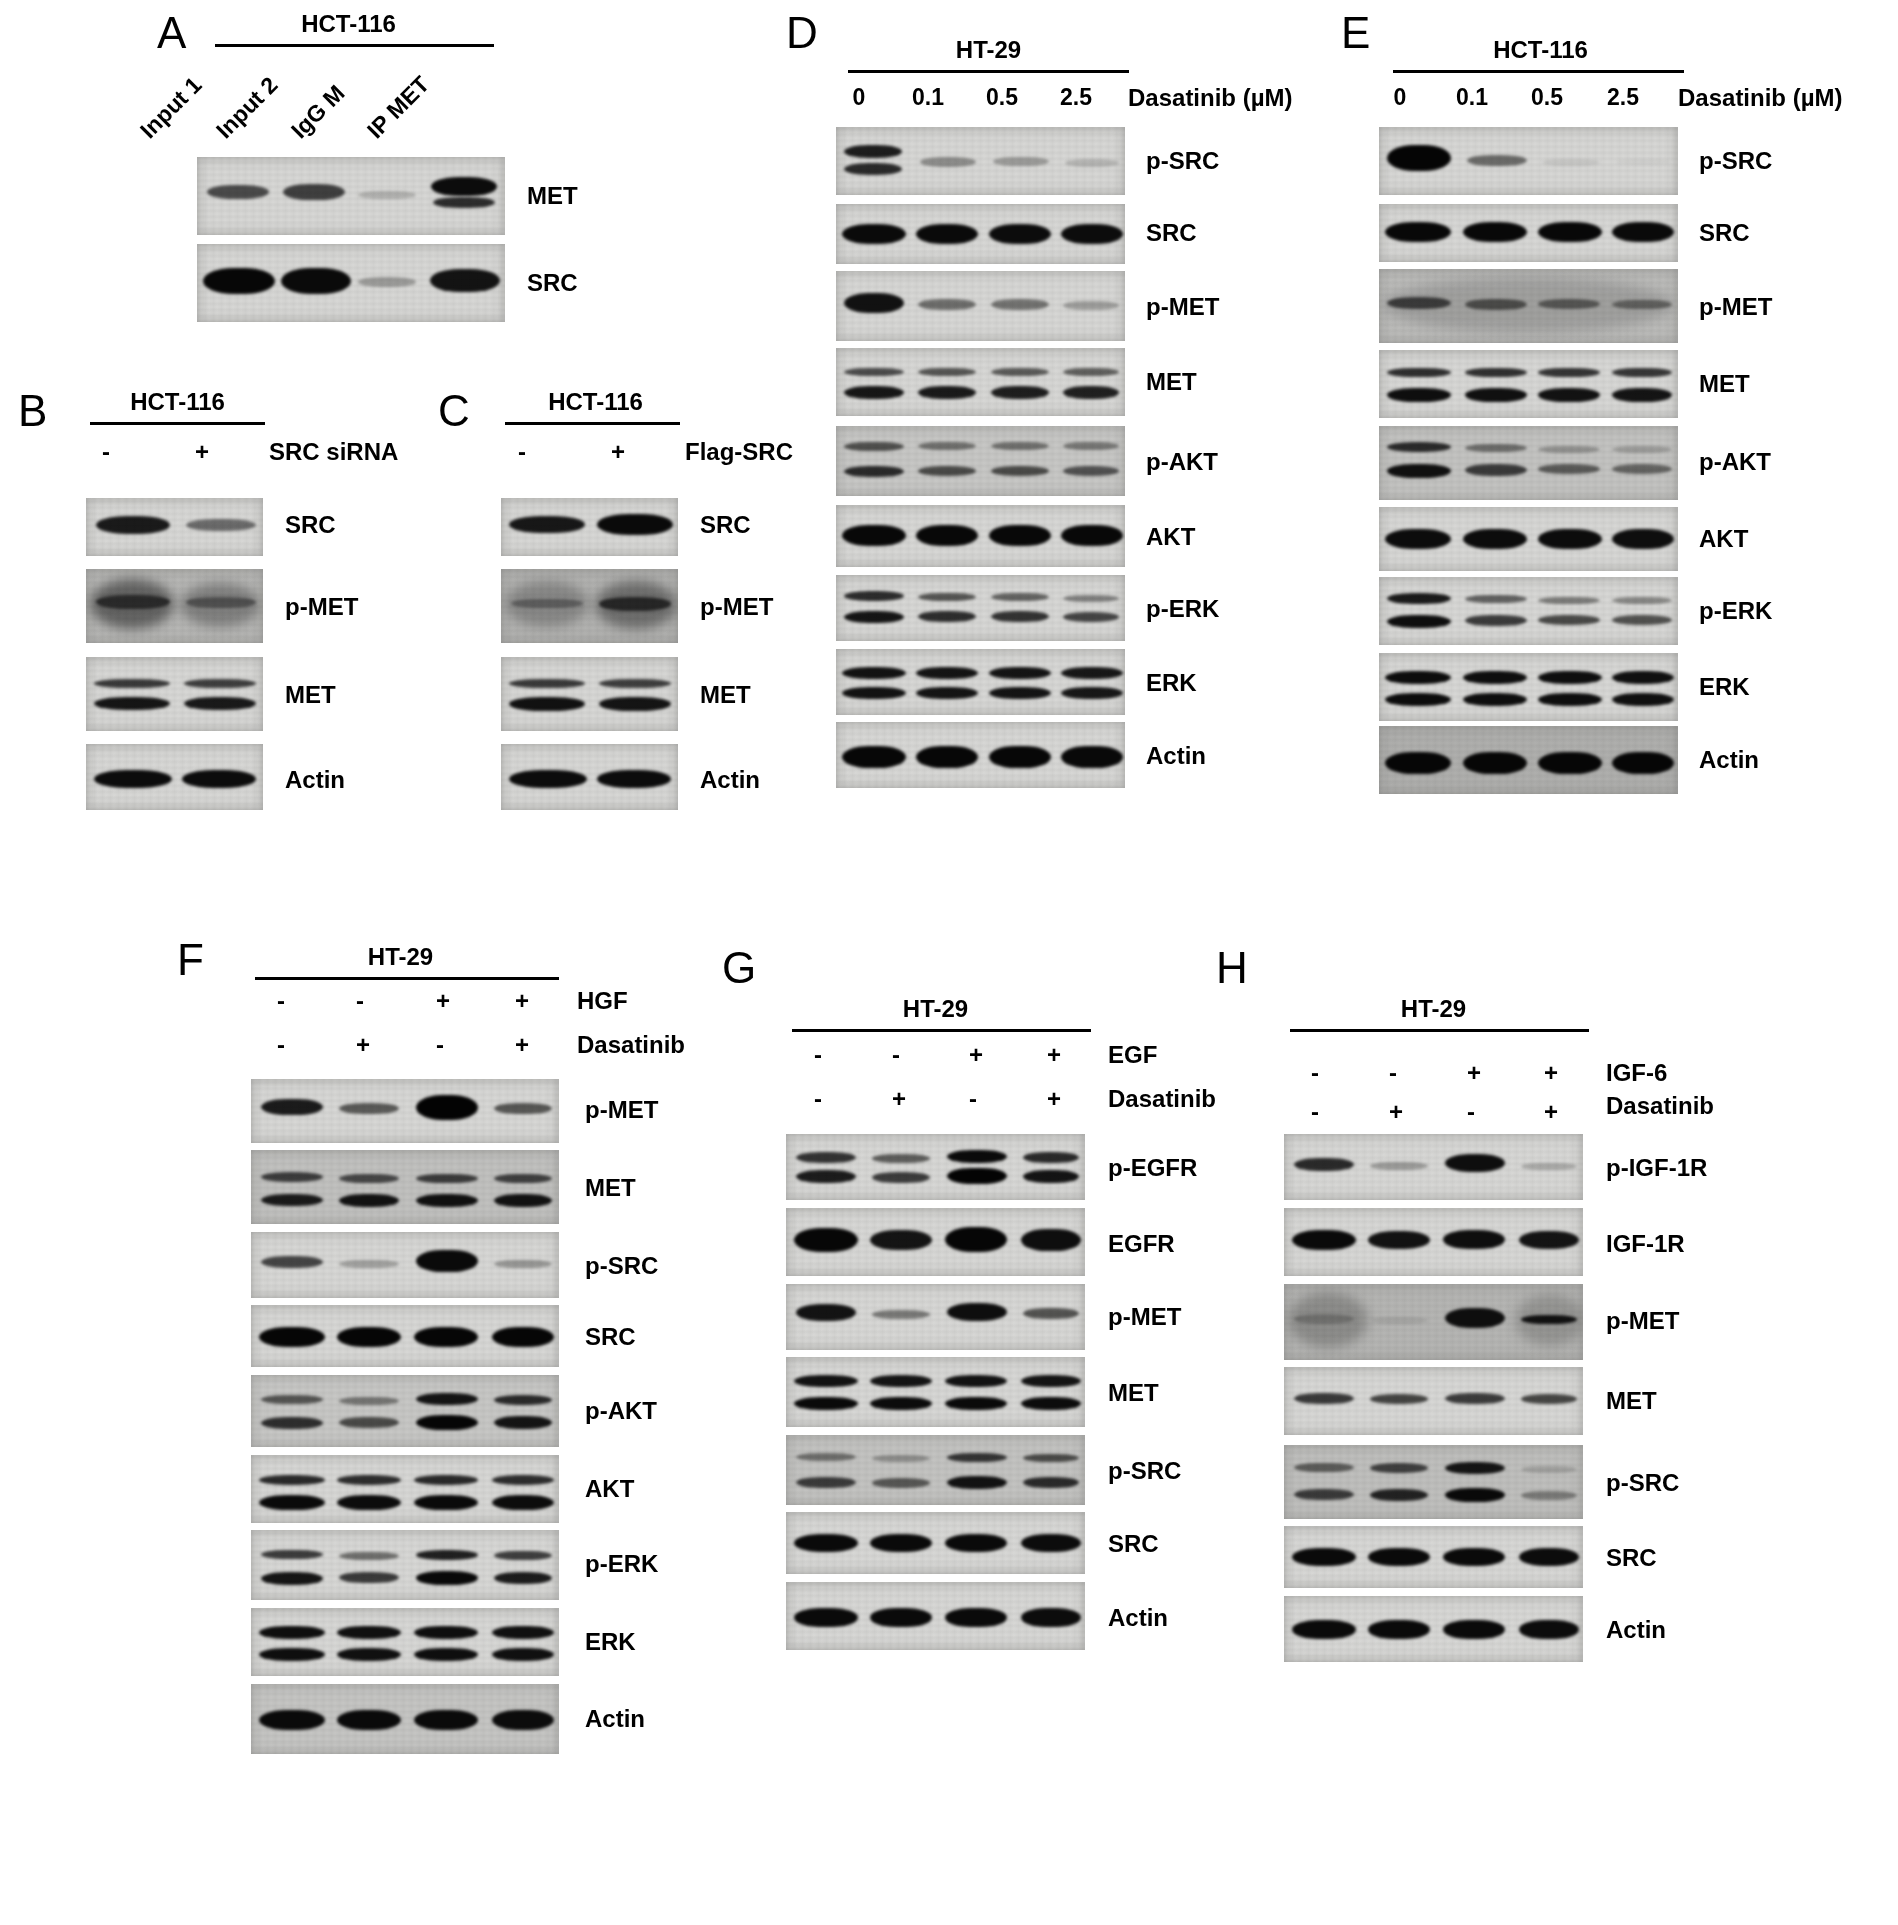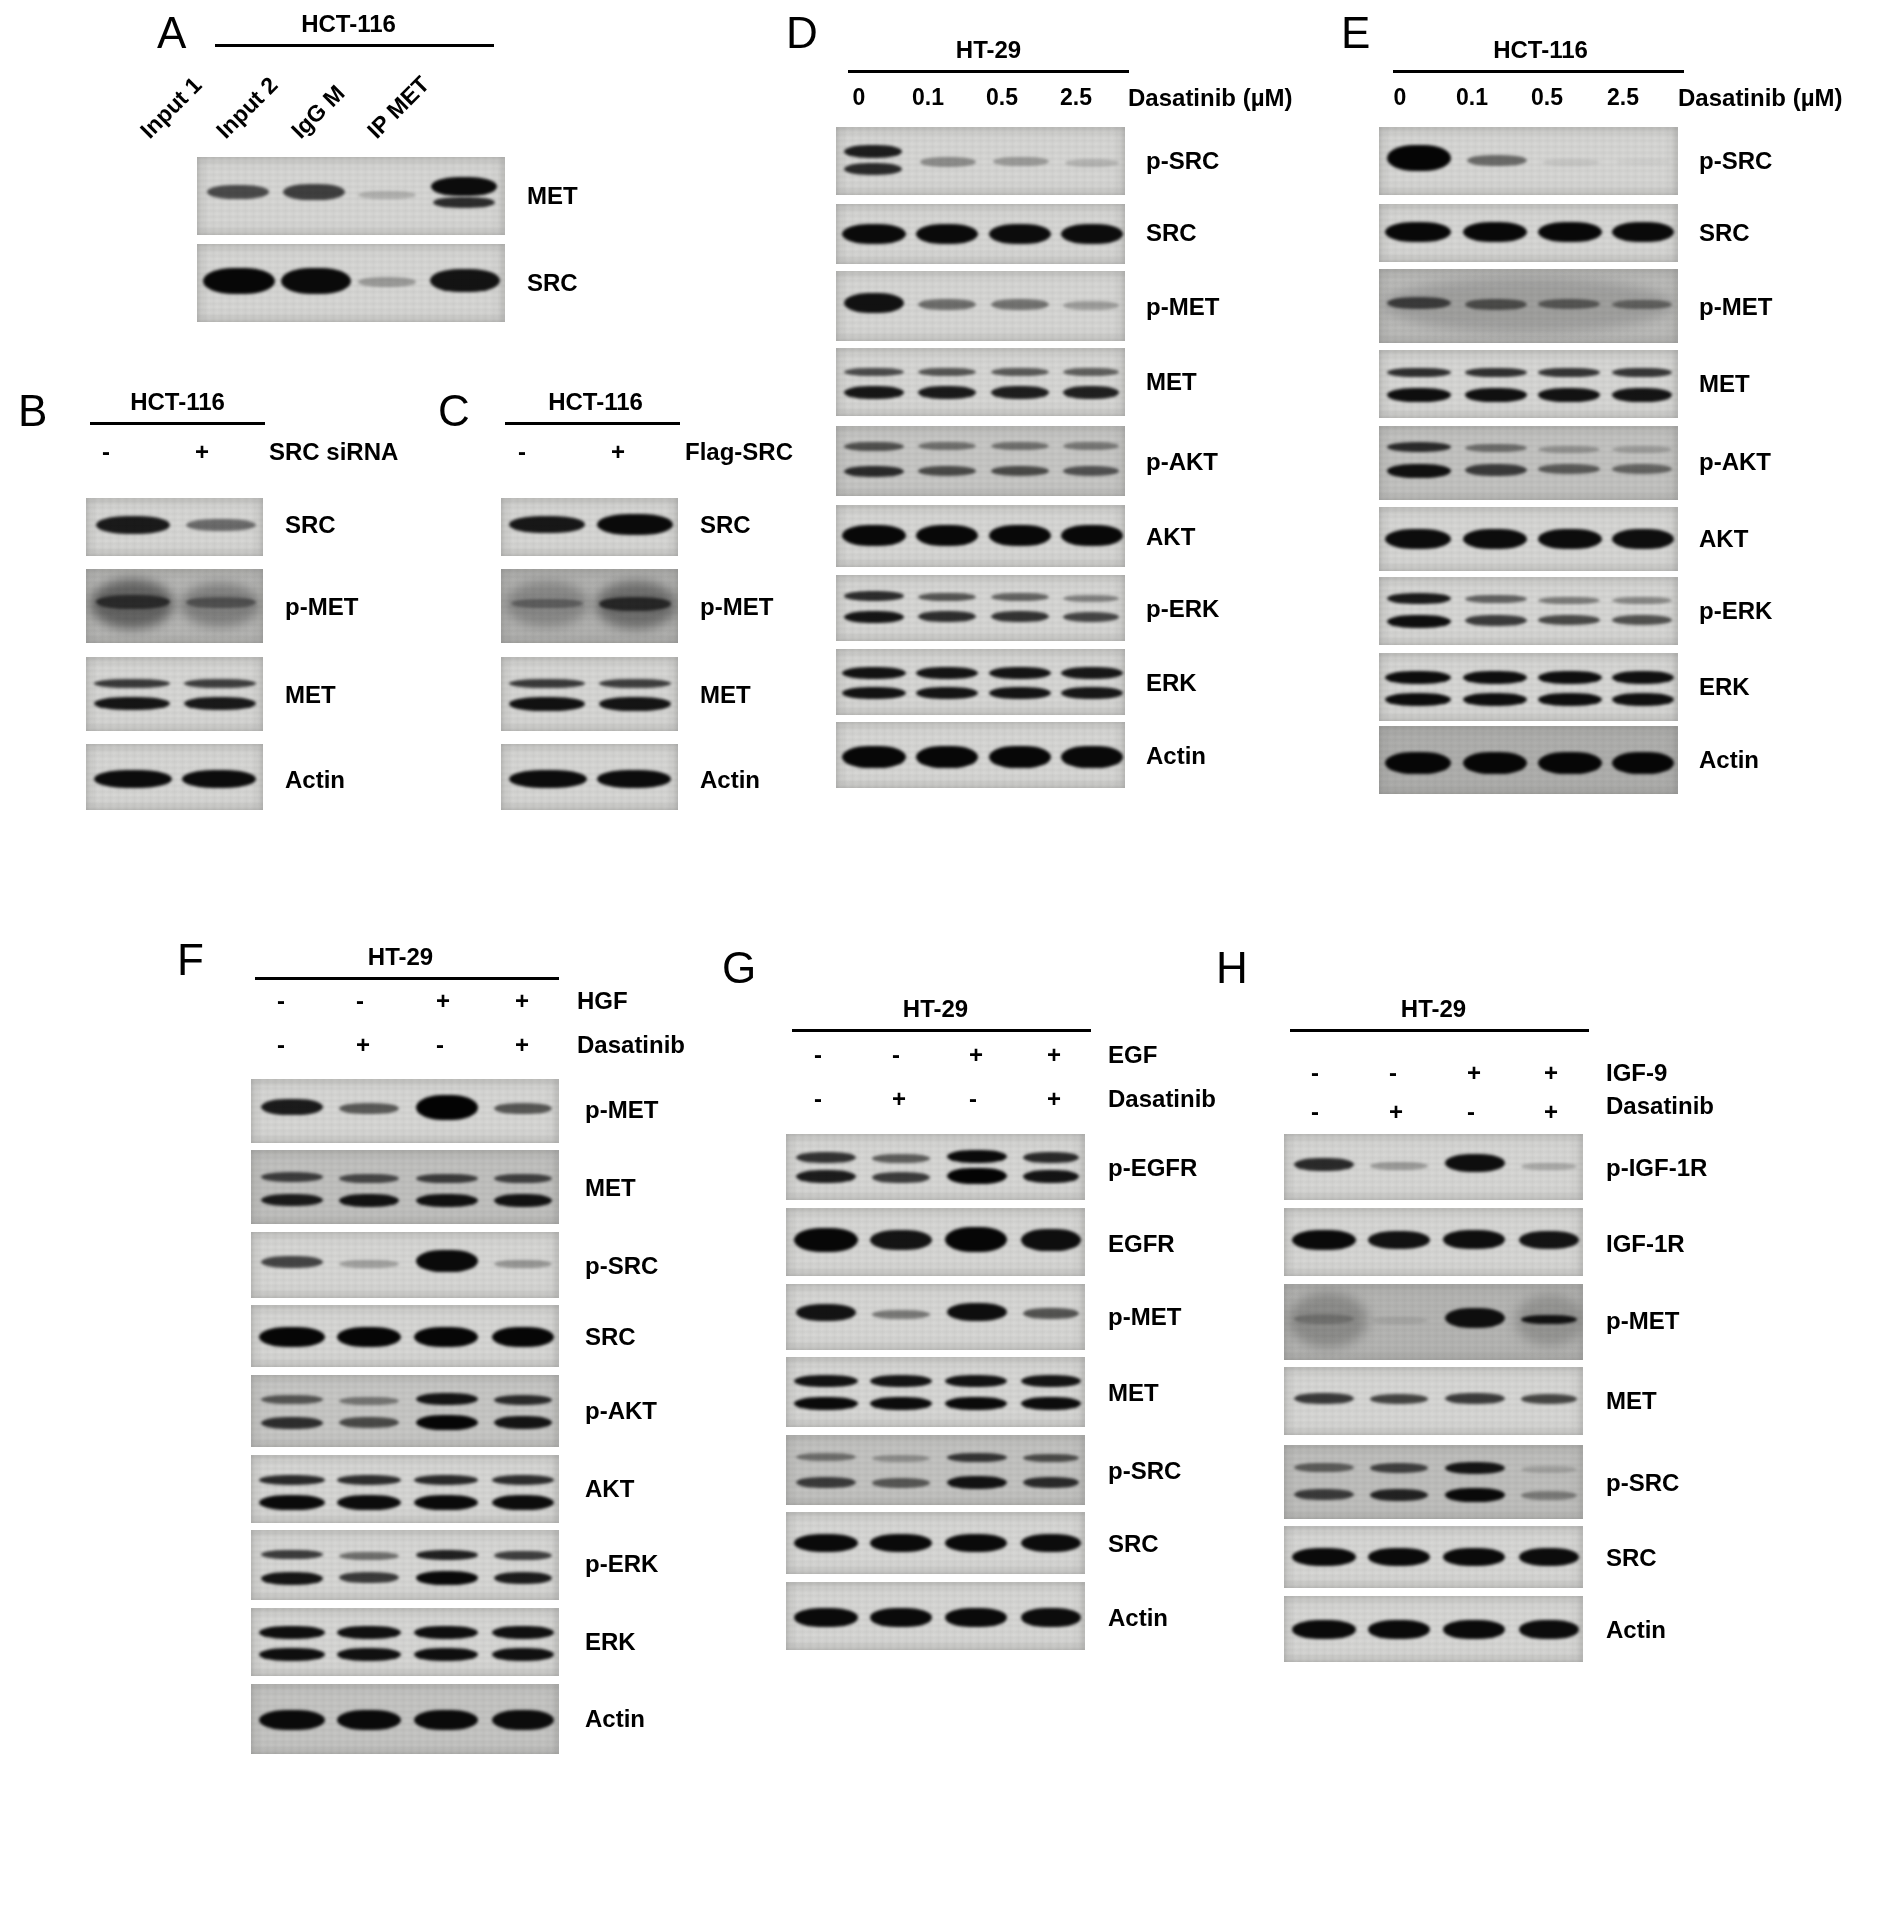--- a/index.html
+++ b/index.html
@@ -639,21 +639,21 @@
 
 <div class="panel">
   <div class="panel-letter" style="left:1216px;top:943px;">H</div>
   <div class="cell-title" style="left:1284px;top:995px;width:299px;">HT-29</div>
   <div class="title-rule" style="left:1290px;top:1029px;width:299px;"></div>
 
   <div class="cond-label" style="left:1311px;top:1059px;">-</div>
   <div class="cond-label" style="left:1389px;top:1059px;">-</div>
   <div class="cond-label" style="left:1467px;top:1059px;">+</div>
   <div class="cond-label" style="left:1544px;top:1059px;">+</div>
-  <div class="row-label" style="left:1606px;top:1059px;">IGF-9</div>
+  <div class="row-label" style="left:1606px;top:1059px;">IGF-6</div>
 
   <div class="cond-label" style="left:1311px;top:1098px;">-</div>
   <div class="cond-label" style="left:1389px;top:1098px;">+</div>
   <div class="cond-label" style="left:1467px;top:1098px;">-</div>
   <div class="cond-label" style="left:1544px;top:1098px;">+</div>
   <div class="row-label" style="left:1606px;top:1092px;">Dasatinib</div>
 
   <div class="blot" style="left:1284px;top:1134px;width:299px;height:66px;">
     <div class="band" style="left:10px;top:24px;width:60px;height:13px;background:#2a2a2a;"></div>
     <div class="band" style="left:86px;top:28px;width:58px;height:8px;background:#9a9a98;"></div>

